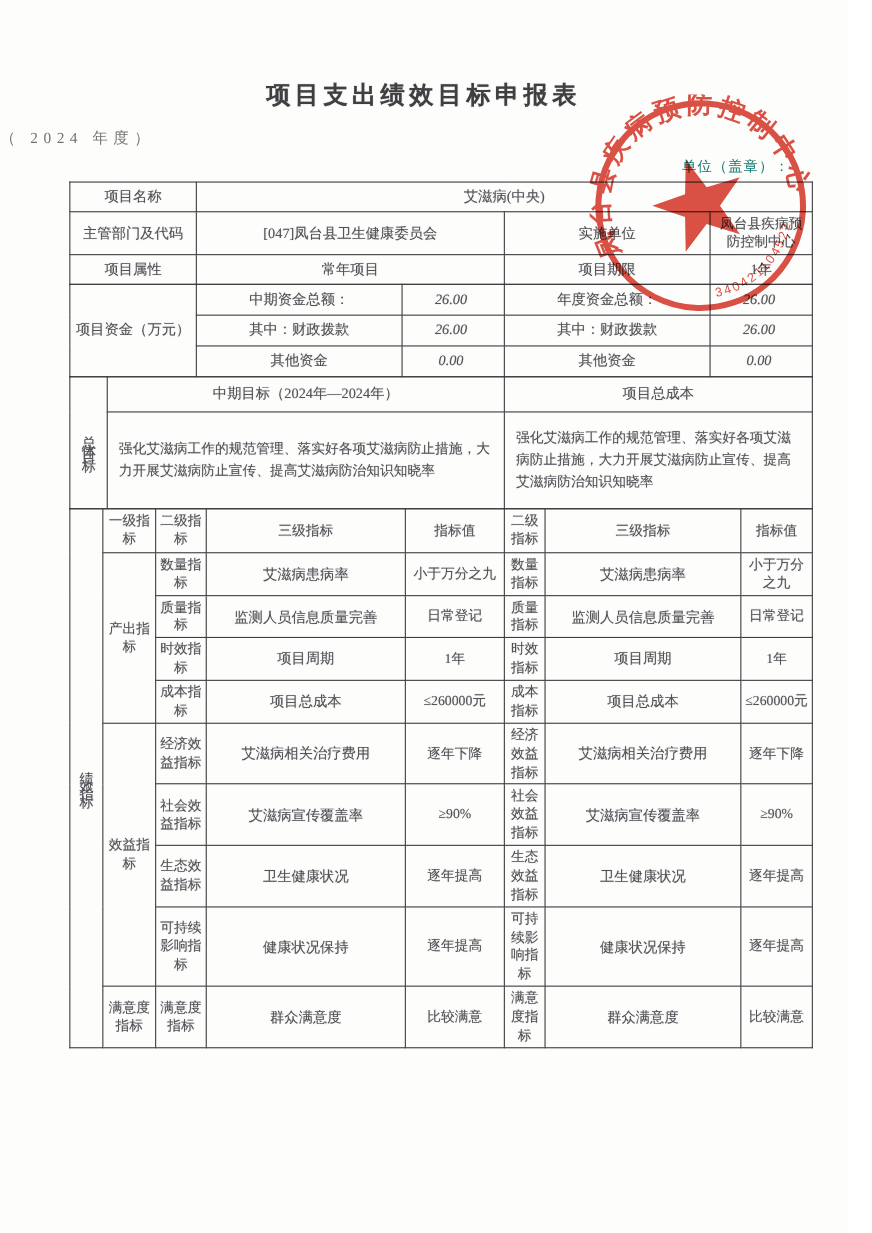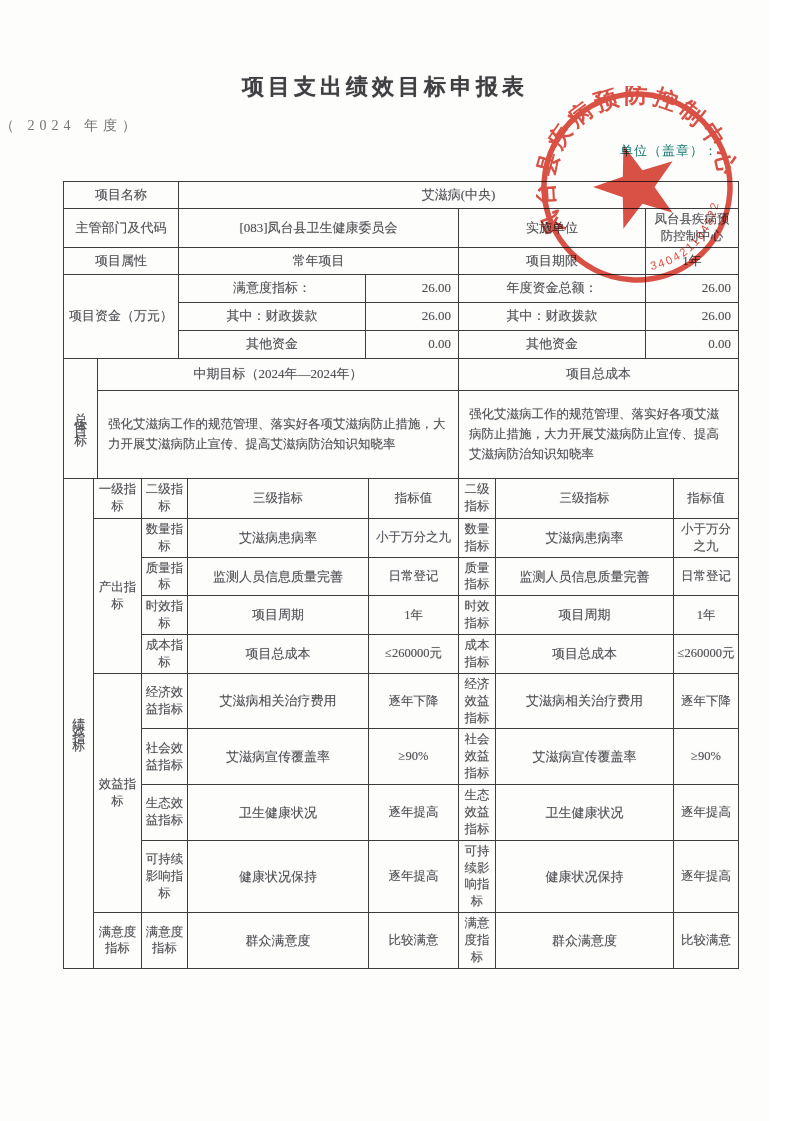--- a/index.html
+++ b/index.html
@@ -42,35 +42,34 @@
   }
   .form-wrap {
     position: absolute;
     left: 63px; top: 165px;
     width: 675px;
   }
   table {
     border-collapse: collapse;
     table-layout: fixed;
     width: 675px;
-    margin-top: 16px;
   }
   .form-wrap table + table { margin-top: -1px; }
   td {
     border: 1.6px solid #3d3d40;
     font-size: 13px;
     text-align: center;
     vertical-align: middle;
     padding: 2px 3px;
     color: #525257;
     text-shadow: 0 0 1px rgba(90,90,95,.45);
     word-break: break-all;
     line-height: 1.35;
   }
-  td.amount { text-align: right; padding-right: 7px; }
+  td.amount { padding-right: 7px; font-style: italic; }
   td.goal-text {
     text-align: left;
     font-size: 12.5px;
     padding: 6px 10px;
     line-height: 1.6;
   }
   .vlabel {
     writing-mode: vertical-rl;
     text-orientation: upright;
     letter-spacing: 7px;
@@ -107,21 +106,21 @@
           <col style="width:187px">
           <col style="width:93px">
         </colgroup>
       <tbody>
           <tr style="height:27px">
         <td>项目名称</td>
         <td colspan="3">艾滋病(中央)</td>
       </tr>
       <tr style="height:37px">
         <td>主管部门及代码</td>
-        <td>[083]凤台县卫生健康委员会</td>
+        <td>[047]凤台县卫生健康委员会</td>
         <td>实施单位</td>
         <td class="small">凤台县疾病预防控制中心</td>
       </tr>
       <tr style="height:27px">
         <td>项目属性</td>
         <td>常年项目</td>
         <td>项目期限</td>
         <td>1年</td>
       </tr>
     </tbody>
@@ -131,21 +130,21 @@
       <colgroup>
           <col style="width:115px">
           <col style="width:187px">
           <col style="width:93px">
           <col style="width:187px">
           <col style="width:93px">
         </colgroup>
       <tbody>
           <tr style="height:28px">
         <td rowspan="3">项目资金（万元）</td>
-        <td>满意度指标：</td>
+        <td>中期资金总额：</td>
         <td class="amount">26.00</td>
         <td>年度资金总额：</td>
         <td class="amount">26.00</td>
       </tr>
       <tr style="height:28px">
         <td>其中：财政拨款</td>
         <td class="amount">26.00</td>
         <td>其中：财政拨款</td>
         <td class="amount">26.00</td>
       </tr>

